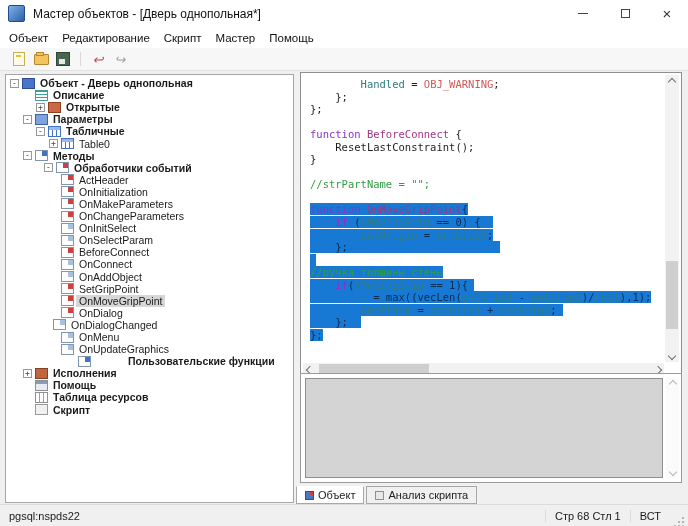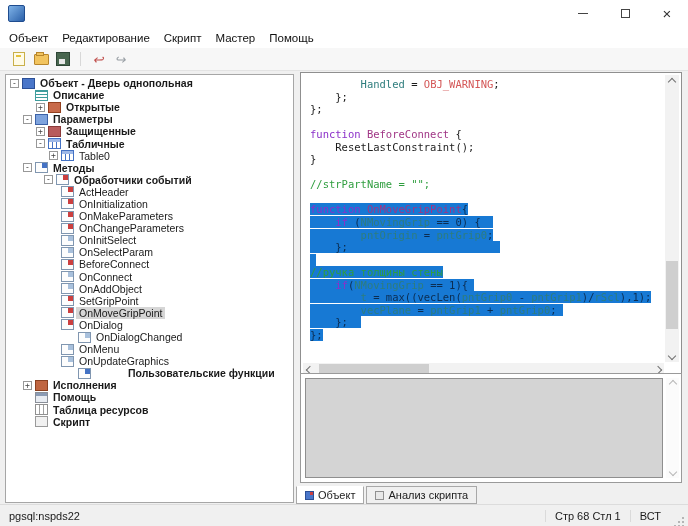--- a/index.html
+++ b/index.html
@@ -91,20 +91,21 @@
   .sb-field.sep{border-left:1px solid #dadada}
   .grip{width:14px;height:14px;position:relative;margin-left:4px}
   .grip::after{content:"";position:absolute;right:4px;bottom:4px;width:2px;height:2px;background:#b5b5b5;
                box-shadow:-4px 4px 0 #b5b5b5,0 4px 0 #b5b5b5,-8px 8px 0 #b5b5b5,-4px 8px 0 #b5b5b5,0 8px 0 #b5b5b5}
 </style>
 </head>
 <body>
 
 <div class="titlebar">
   <span class="app-icon"></span>
+  <span class="title-text">Мастер объектов - [Дверь однопольная*]</span>
   <div class="win-btns">
       <div class="win-btn">
         <span class="glyph-min"></span>
       </div>
       <div class="win-btn">
         <span class="glyph-max"></span>
       </div>
       <div class="win-btn">
         <span class="glyph-close">×</span>
       </div>
@@ -152,25 +153,20 @@
       <span class="exp plus"></span>
       <span class="ti popen"></span>
       <span class="lbl">Открытые</span>
     </div>
     <div class="trow bold" style="padding-left: 17px;">
       <span class="exp minus"></span>
       <span class="ti params"></span>
       <span class="lbl">Параметры</span>
     </div>
     <div class="trow bold" style="padding-left: 30px;">
-      <span class="exp plus"></span>
-      <span class="ti pprot"></span>
-      <span class="lbl">Защищенные</span>
-    </div>
-    <div class="trow bold" style="padding-left: 30px;">
       <span class="exp minus"></span>
       <span class="ti tableb"></span>
       <span class="lbl">Табличные</span>
     </div>
     <div class="trow" style="padding-left: 43px;">
       <span class="exp plus"></span>
       <span class="ti tableb"></span>
       <span class="lbl">Table0</span>
     </div>
     <div class="trow bold" style="padding-left: 17px;">
@@ -236,21 +232,21 @@
     <div class="trow selected" style="padding-left: 43px;">
       <span class="exp"></span>
       <span class="ti pg red"></span>
       <span class="lbl">OnMoveGripPoint</span>
     </div>
     <div class="trow" style="padding-left: 43px;">
       <span class="exp"></span>
       <span class="ti pg red"></span>
       <span class="lbl">OnDialog</span>
     </div>
-    <div class="trow" style="padding-left: 60px;">
+    <div class="trow" style="padding-left: 35px;">
       <span class="exp"></span>
       <span class="ti pg"></span>
       <span class="lbl">OnDialogChanged</span>
     </div>
     <div class="trow" style="padding-left: 43px;">
       <span class="exp"></span>
       <span class="ti pg"></span>
       <span class="lbl">OnMenu</span>
     </div>
     <div class="trow" style="padding-left: 43px;">

